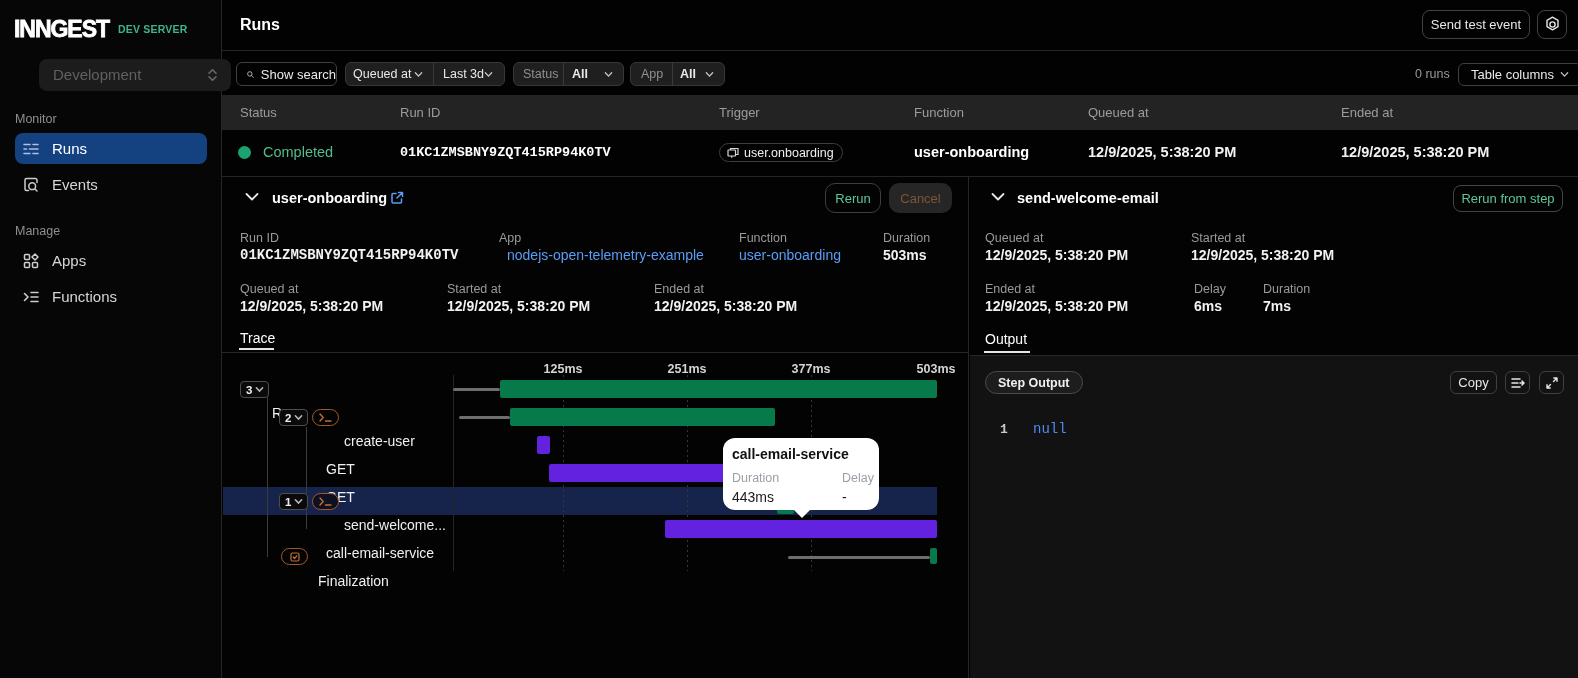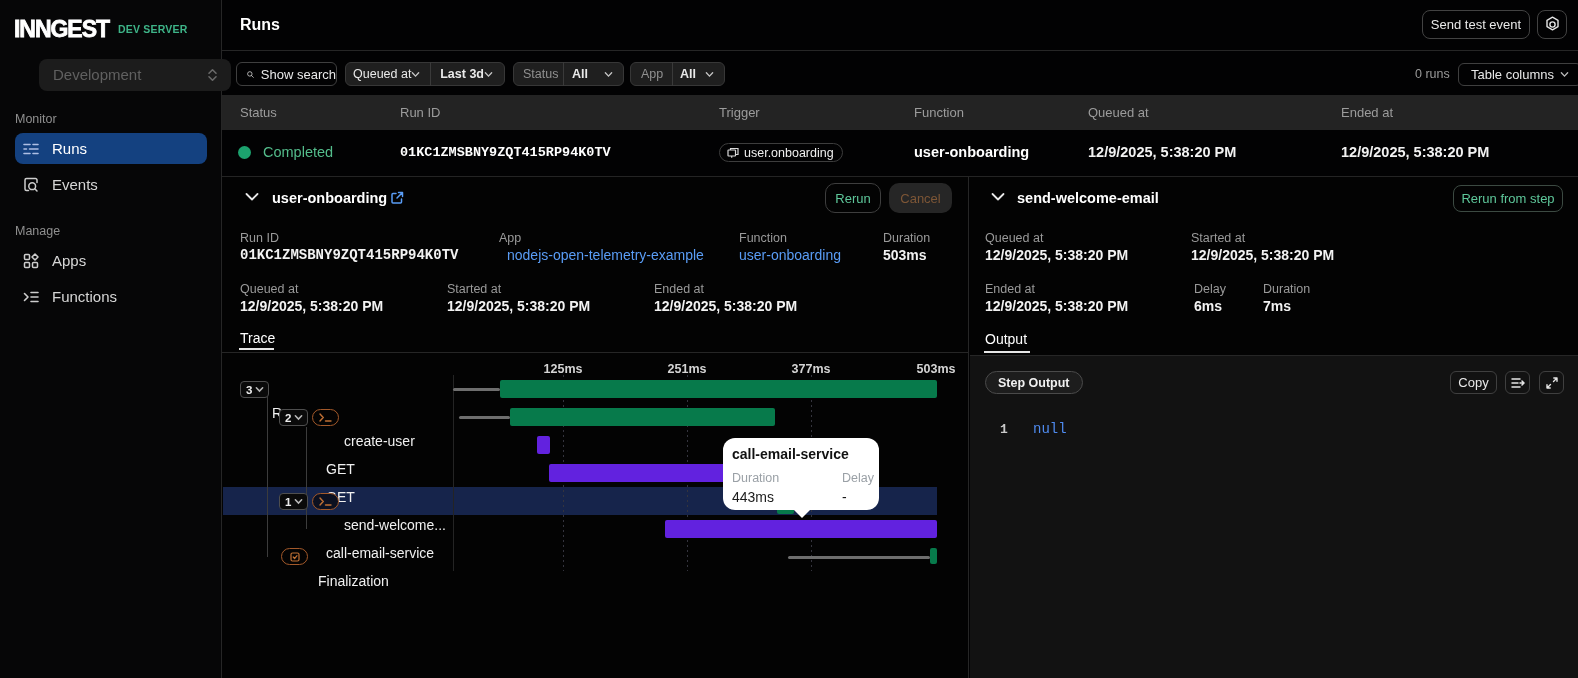--- a/index.html
+++ b/index.html
@@ -128,21 +128,21 @@
       </svg>
     Show search
   </div>
   <div class="fbtn" style="left:345px; width:160px; background:#1f1f1f; border:1px solid #373737; font-size:12.5px;">
     <span style="width:88px; display:flex; align-items:center; justify-content:space-between; padding:0 10px 0 7px;">Queued at
       <svg class="chev" style="margin-left:0" width="10" height="10" viewBox="0 0 10 10" fill="none" stroke="#c4c4c4" stroke-width="1.5" stroke-linecap="round">
           <path d="M1.5 3 L5 6.8 L8.5 3"></path>
         </svg>
     </span>
     <span style="width:1px; height:24px; background:#3a3a3a;"></span>
-    <span style="flex:1; font-weight:700; display:flex; align-items:center; justify-content:space-between; padding:0 11px 0 9px;">Last 3d
+    <span style="flex:1; font-weight:400; display:flex; align-items:center; justify-content:space-between; padding:0 11px 0 9px;">Last 3d
       <svg class="chev" style="margin-left:0" width="10" height="10" viewBox="0 0 10 10" fill="none" stroke="#c4c4c4" stroke-width="1.5" stroke-linecap="round">
           <path d="M1.5 3 L5 6.8 L8.5 3"></path>
         </svg>
     </span>
   </div>
   <div class="fbtn" style="left:513px; width:111px; background:#1f1f1f; border:1px solid #373737; font-size:12.5px;">
     <span style="width:49px; padding-left:9px; color:#909090;">Status</span>
     <span style="width:1px; height:24px; background:#3a3a3a;"></span>
     <span style="flex:1; font-weight:700; display:flex; align-items:center; justify-content:space-between; padding:0 10px 0 8px;">All
       <svg class="chev" style="margin-left:0" width="10" height="10" viewBox="0 0 10 10" fill="none" stroke="#c4c4c4" stroke-width="1.5" stroke-linecap="round">

